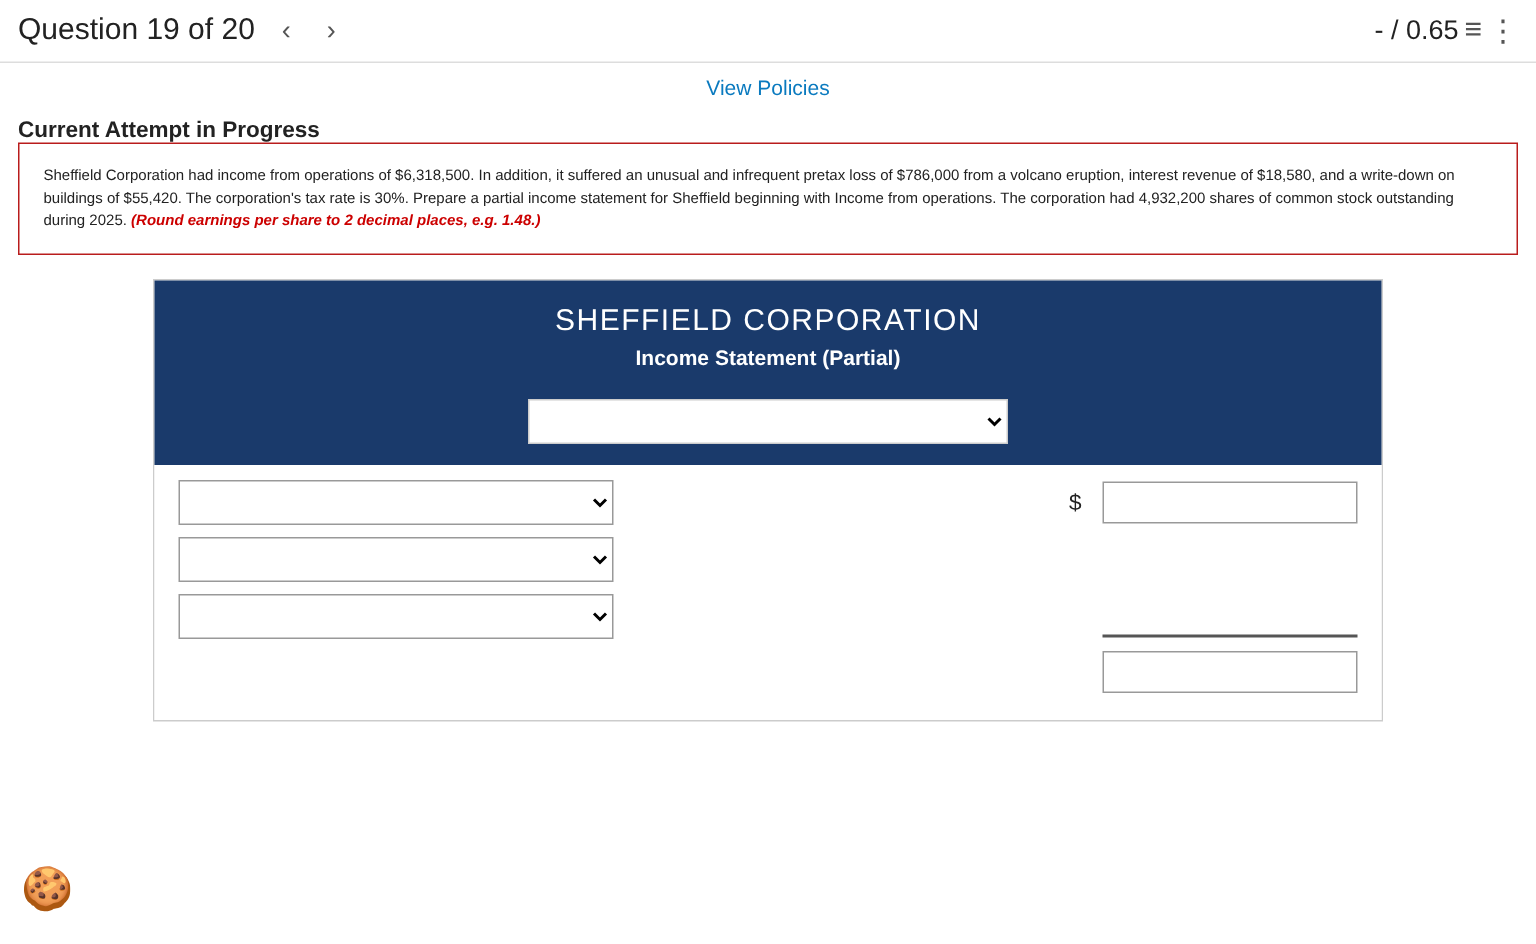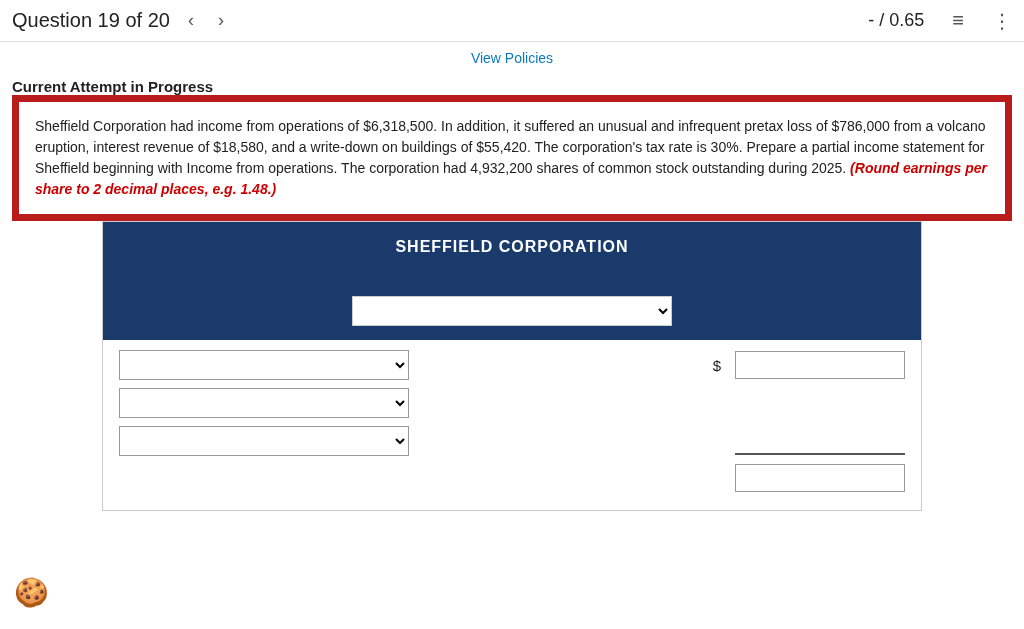--- a/index.html
+++ b/index.html
@@ -36,21 +36,21 @@
       background: none;
       border: none;
       font-size: 18px;
       cursor: pointer;
       color: #555;
       padding: 2px 6px;
     }
     .top-bar-right {
       display: flex;
       align-items: center;
-      gap: 28px;
+      gap: 4px;
     }
     .score-label {
       font-size: 18px;
       color: #222;
     }
     .icon-btn {
       background: none;
       border: none;
       cursor: pointer;
       font-size: 20px;
@@ -73,23 +73,24 @@
       padding: 8px 12px 12px 12px;
     }
 
     .attempt-label {
       font-weight: bold;
       font-size: 15px;
     }
 
     
     .problem-box {
-      border: 7px solid #b91c1c;
+      border: 1px solid #b91c1c;
       padding: 14px 16px;
-      font-size: 14px;
+      margin-bottom: 16px;
+      font-size: 10px;
       line-height: 1.5;
     }
     .italic-red {
       color: #cc0000;
       font-style: italic;
       font-weight: bold;
     }
 
     
     .income-statement-container {
@@ -98,24 +99,24 @@
       margin: 0 auto 16px auto;
     }
 
     .income-statement-header {
       background: #1a3a6b;
       color: #fff;
       text-align: center;
       padding: 16px 12px 12px 12px;
     }
     .income-statement-header .company-name {
-      font-size: 16px;
-      font-weight: bold;
+      font-size: 20px;
+      font-weight: normal;
       letter-spacing: 1px;
-      margin-bottom: 20px;
+      margin-bottom: 4px;
     }
     .income-statement-header .stmt-subtitle {
       font-size: 14px;
       font-weight: bold;
     }
 
     
     .header-dropdown-row {
       background: #1a3a6b;
       padding: 8px 80px 14px 80px;
@@ -208,20 +209,21 @@
   <div class="attempt-label">Current Attempt in Progress</div>
 
   <div class="problem-box">
     <span>Sheffield Corporation had income from operations of $6,318,500. In addition, it suffered an unusual and infrequent pretax loss of $786,000 from a volcano eruption, interest revenue of $18,580, and a write-down on buildings of $55,420. The corporation's tax rate is 30%. Prepare a partial income statement for Sheffield beginning with Income from operations. The corporation had 4,932,200 shares of common stock outstanding during 2025. </span><span class="italic-red">(Round earnings per share to 2 decimal places, e.g. 1.48.)</span>
   </div>
 
   <div class="income-statement-container">
 
     <div class="income-statement-header">
       <div class="company-name">SHEFFIELD CORPORATION</div>
+      <div class="stmt-subtitle">Income Statement (Partial)</div>
     </div>
 
     <div class="header-dropdown-row">
       <select class="header-select">
         <option value=""></option>
         <option value="for_the_year">For the Year Ended</option>
         <option value="dec31">December 31, 2025</option>
       </select>
     </div>
 

